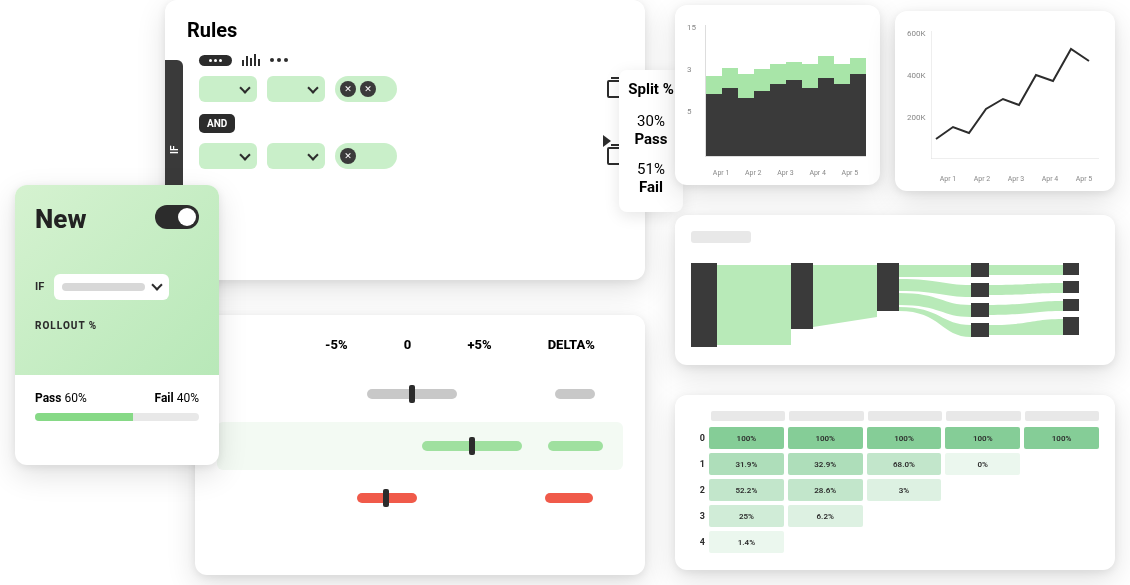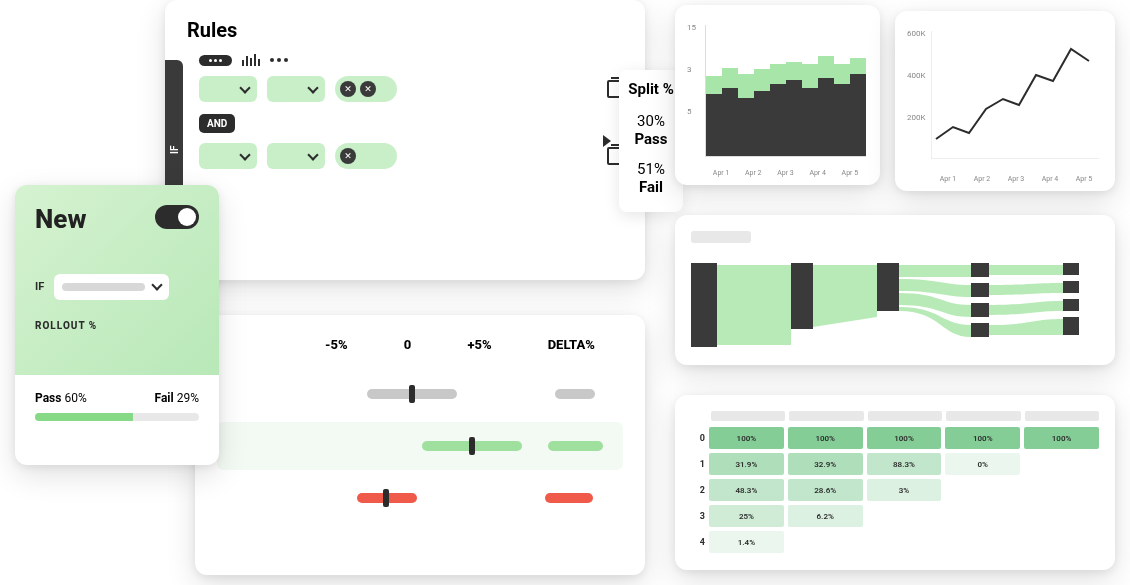--- a/index.html
+++ b/index.html
@@ -158,21 +158,21 @@
       <div class="if-sel">
           <span class="bar"></span>
           <span class="chev"></span>
         </div>
     </div>
     <div class="rollout-label">ROLLOUT %</div>
   </div>
   <div class="feature-bot">
     <div class="pf-row">
       <span><b>Pass</b> <span>60%</span></span>
-      <span><b>Fail</b> <span>29%</span></span>
+      <span><b>Fail</b> <span>40%</span></span>
     </div>
     <div class="prog">
         <div class="prog-fill" style="width:60%"></div>
       </div>
   </div>
 </div>
 
 <div class="card delta-card">
   <div class="delta-head">
     <span>-5%</span>
@@ -311,27 +311,27 @@
         <div class="cr-cell" style="background: rgba(120, 200, 140, 0.9);">100%</div>
         <div class="cr-cell" style="background: rgba(120, 200, 140, 0.9);">100%</div>
         <div class="cr-cell" style="background: rgba(120, 200, 140, 0.9);">100%</div>
         <div class="cr-cell" style="background: rgba(120, 200, 140, 0.9);">100%</div>
         <div class="cr-cell" style="background: rgba(120, 200, 140, 0.9);">100%</div>
       </div>
       <div class="cohort-row">
         <div class="cr-label">1</div>
         <div class="cr-cell" style="background: rgba(120, 200, 140, 0.6);">31.9%</div>
         <div class="cr-cell" style="background: rgba(120, 200, 140, 0.6);">32.9%</div>
-        <div class="cr-cell" style="background: rgba(120, 200, 140, 0.45);">88.3%</div>
+        <div class="cr-cell" style="background: rgba(120, 200, 140, 0.45);">68.0%</div>
         <div class="cr-cell" style="background: rgba(120, 200, 140, 0.15);">0%</div>
         <div class="cr-cell"></div>
       </div>
       <div class="cohort-row">
         <div class="cr-label">2</div>
-        <div class="cr-cell" style="background: rgba(120, 200, 140, 0.45);">48.3%</div>
+        <div class="cr-cell" style="background: rgba(120, 200, 140, 0.45);">52.2%</div>
         <div class="cr-cell" style="background: rgba(120, 200, 140, 0.45);">28.6%</div>
         <div class="cr-cell" style="background: rgba(120, 200, 140, 0.25);">3%</div>
         <div class="cr-cell"></div>
         <div class="cr-cell"></div>
       </div>
       <div class="cohort-row">
         <div class="cr-label">3</div>
         <div class="cr-cell" style="background: rgba(120, 200, 140, 0.35);">25%</div>
         <div class="cr-cell" style="background: rgba(120, 200, 140, 0.25);">6.2%</div>
         <div class="cr-cell"></div>

